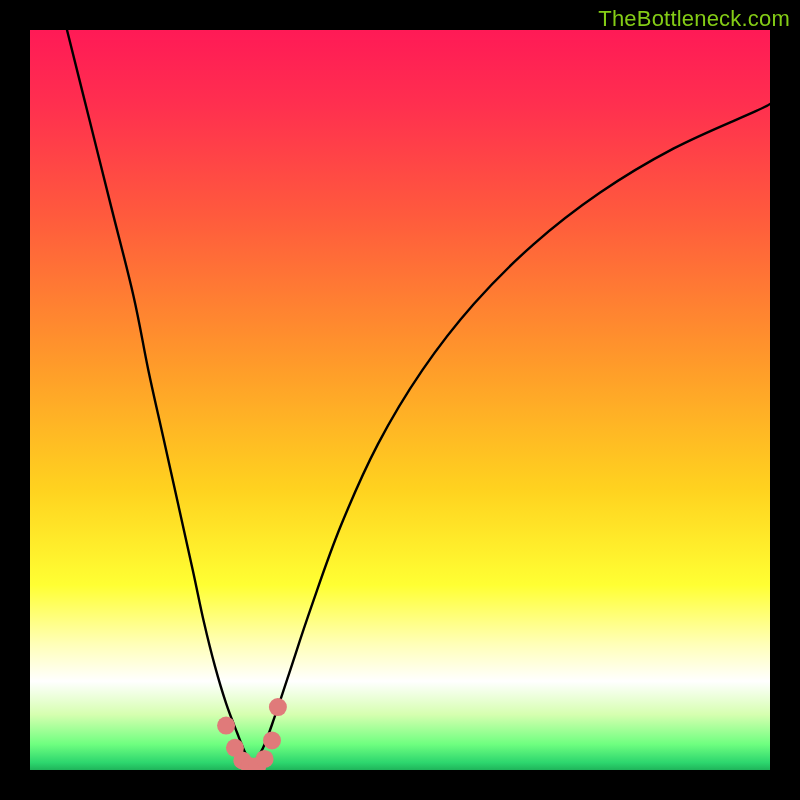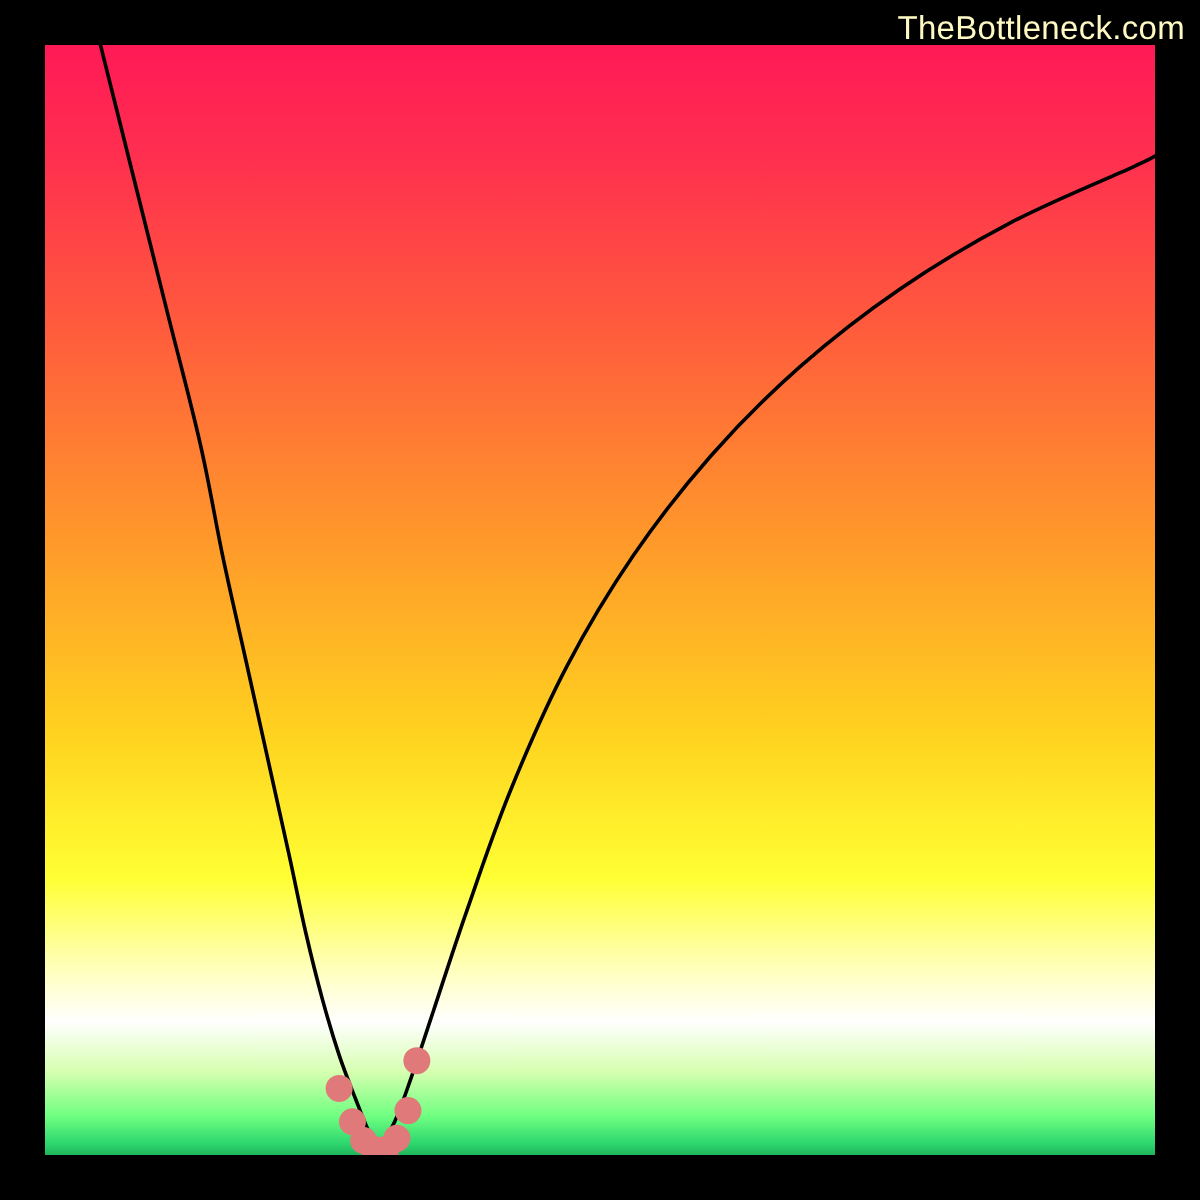--- a/index.html
+++ b/index.html
@@ -38,21 +38,21 @@
     position: absolute;
     left: 0;
     top: 0;
     width: 100%;
     height: 100%;
   }
   .watermark {
     position: absolute;
     top: 6px;
     right: 10px;
-    color: #fef9c3;
+    color: #84cc16;
     font-size: 22px;
     font-weight: 500;
     letter-spacing: 0.2px;
     user-select: none;
     margin-left: 20px;
   }
 </style>
 </head>
 <body>
 

